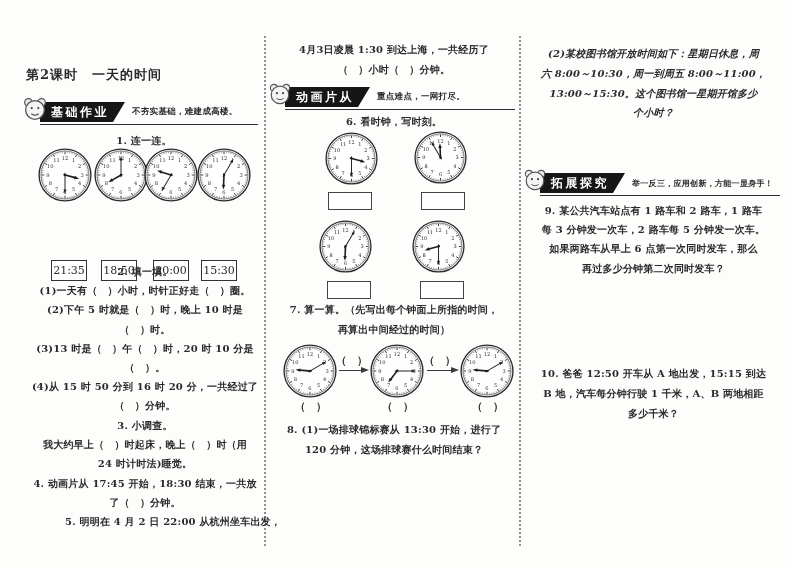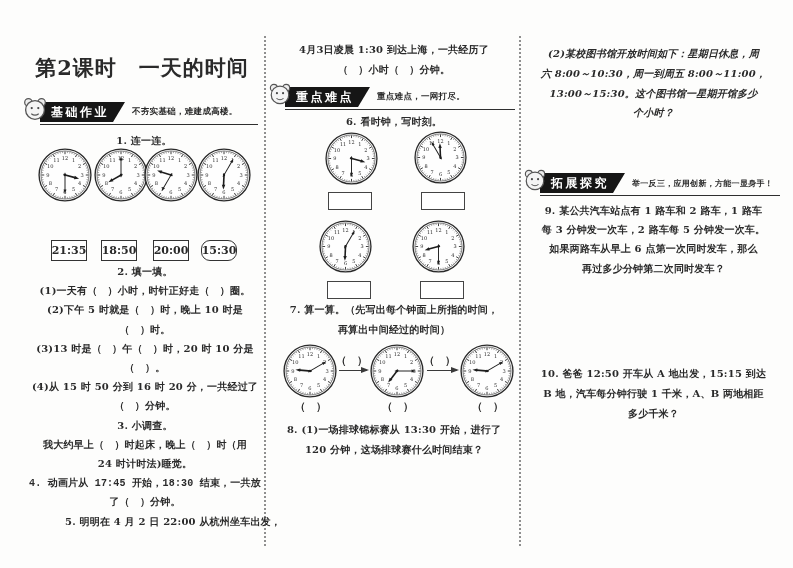--- a/index.html
+++ b/index.html
@@ -2,35 +2,35 @@
 <html><head>
 <meta charset="utf-8">
 <style>
   html,body{margin:0;padding:0;}
   body{
     width:793px;height:568px;position:relative;overflow:hidden;
     background:#fdfdfc;color:#2a2a2a;
     font-family:"DejaVu Serif","Liberation Serif",serif;
   }
   .sep{position:absolute;width:0;border-left:2px dotted #8f8f8f;}
-  .title{position:absolute;font-size:21px;font-weight:bold;text-align:center;letter-spacing:1px;}
+  .title{position:absolute;font-size:13px;font-weight:bold;text-align:left;letter-spacing:1px;margin-top:12px;}
   .tblock{position:absolute;font-size:10px;line-height:19.2px;font-weight:600;letter-spacing:.2px;text-align:center;}
   .tline{white-space:nowrap;}
   .badge{position:absolute;display:flex;align-items:center;border-bottom:1.5px solid #2f2f2f;height:24px;}
   .ribbon{
     background:#161616;color:#fff;font-weight:bold;font-size:12px;letter-spacing:2.5px;
     padding:3px 16px 3px 11px;line-height:14px;white-space:nowrap;
     clip-path:polygon(0 0,100% 0,calc(100% - 12px) 100%,0 100%);
   }
   .motto{font-size:8.5px;font-weight:bold;margin-left:7px;white-space:nowrap;letter-spacing:.3px;text-align:center;}
   .mascot{position:absolute;width:30px;height:30px;z-index:2;}
   .clock{position:absolute;}
   .tbox{
     position:absolute;width:34px;height:19px;border:1.3px solid #333;background:#fff;
-    display:flex;align-items:center;justify-content:center;font-size:11px;font-weight:700;
+    display:flex;align-items:center;justify-content:center;font-size:11px;font-weight:400;margin-top:20px;
   }
   .abox{position:absolute;width:42px;height:16px;border:1.1px solid #444;background:#fff;}
   .arrow{position:absolute;border-top:1.4px solid #3a3a3a;}
   .arrow::after{
     content:'';position:absolute;right:-2px;top:-4.4px;width:0;height:0;
     border-left:8px solid #3a3a3a;border-top:3.6px solid transparent;border-bottom:3.6px solid transparent;
   }
   .paren{position:absolute;font-size:10.5px;font-weight:600;white-space:nowrap;}
 </style>
 </head>
@@ -395,40 +395,40 @@
       <g transform="rotate(30 50 50)">
         <line x1="50" y1="54" x2="50" y2="22" stroke="#1d1d1d" stroke-width="1.8"></line>
         <polygon points="47.3,23 52.7,23 50,15" fill="#1d1d1d"></polygon>
       </g>
       <circle cx="50" cy="50" r="2.2" fill="#1d1d1d"></circle>
     </svg></div>
 
 <div class="tbox" style="left:51px;top:240px;">21:35</div>
 <div class="tbox" style="left:101px;top:240px;">18:50</div>
 <div class="tbox" style="left:153px;top:240px;">20:00</div>
-<div class="tbox" style="left:201px;top:240px;border-radius:9px;">15:30</div>
+<div class="tbox" style="left:201px;top:240px;">15:30</div>
 
 <div class="tblock" style="left:26px;top:262px;width:238px;">
   <div class="tline">2. 填一填。</div>
   <div class="tline">(1)一天有（　）小时，时针正好走（　）圈。</div>
   <div class="tline">(2)下午 5 时就是（　）时，晚上 10 时是</div>
   <div class="tline">（　）时。</div>
   <div class="tline">(3)13 时是（　）午（　）时，20 时 10 分是</div>
   <div class="tline">（　）。</div>
   <div class="tline">(4)从 15 时 50 分到 16 时 20 分，一共经过了</div>
   <div class="tline">（　）分钟。</div>
 </div>
 
 <div class="tblock" style="left:26px;top:416px;width:238px;">
   <div class="tline">3. 小调查。</div>
   <div class="tline">我大约早上（　）时起床，晚上（　）时（用</div>
   <div class="tline">24 时计时法)睡觉。</div>
 </div>
 
-<div class="tblock" style="left:26px;top:474px;width:238px;font-family:Liberation Mono, monospace;">
+<div class="tblock" style="left:26px;top:474px;width:238px;">
   <div class="tline">4. 动画片从 17:45 开始，18:30 结束，一共放</div>
   <div class="tline">了（　）分钟。</div>
 </div>
 
 <div class="tblock" style="left:26px;top:512px;width:238px;margin-left:28px;">
   <div class="tline">5. 明明在 4 月 2 日 22:00 从杭州坐车出发，</div>
 </div>
 
 <div class="tblock" style="left:272px;top:40px;width:244px;line-height:20px;">
   <div class="tline">4月3日凌晨 1:30 到达上海，一共经历了</div>
@@ -437,21 +437,21 @@
 
 <svg class="mascot" style="left:266px;top:80px;width:28px;height:28px;" viewBox="0 0 32 32">
   <circle cx="9" cy="9" r="4" fill="#eee" stroke="#555" stroke-width="1.3"></circle>
   <circle cx="23" cy="9" r="4" fill="#eee" stroke="#555" stroke-width="1.3"></circle>
   <circle cx="16" cy="17" r="10" fill="#f4f4f4" stroke="#555" stroke-width="1.4"></circle>
   <circle cx="12.5" cy="15" r="1.2" fill="#444"></circle>
     <circle cx="19.5" cy="15" r="1.2" fill="#444"></circle>
   <path d="M12 21 q4 3 8 0" stroke="#555" stroke-width="1.2" fill="none"></path>
 </svg>
 <div class="badge" style="left:285px;top:85px;width:230px;">
-  <span class="ribbon">重点难点</span>
+  <span class="ribbon">动画片从</span>
   <span class="motto">重点难点，一网打尽。</span>
 </div>
 
 <div class="tblock" style="left:272px;top:112px;width:244px;">
   <div class="tline">6. 看时钟，写时刻。</div>
 </div>
 
 <div class="clock" style="left:325px;top:132px;width:53px;height:53px;"><svg viewBox="0 0 100 100" width="100%" height="100%">
       <circle cx="50" cy="50" r="48" fill="#fefefe" stroke="#2a2a2a" stroke-width="2.5"></circle>
       <circle cx="50" cy="50" r="44.5" fill="none" stroke="#2a2a2a" stroke-width="1.1"></circle>

